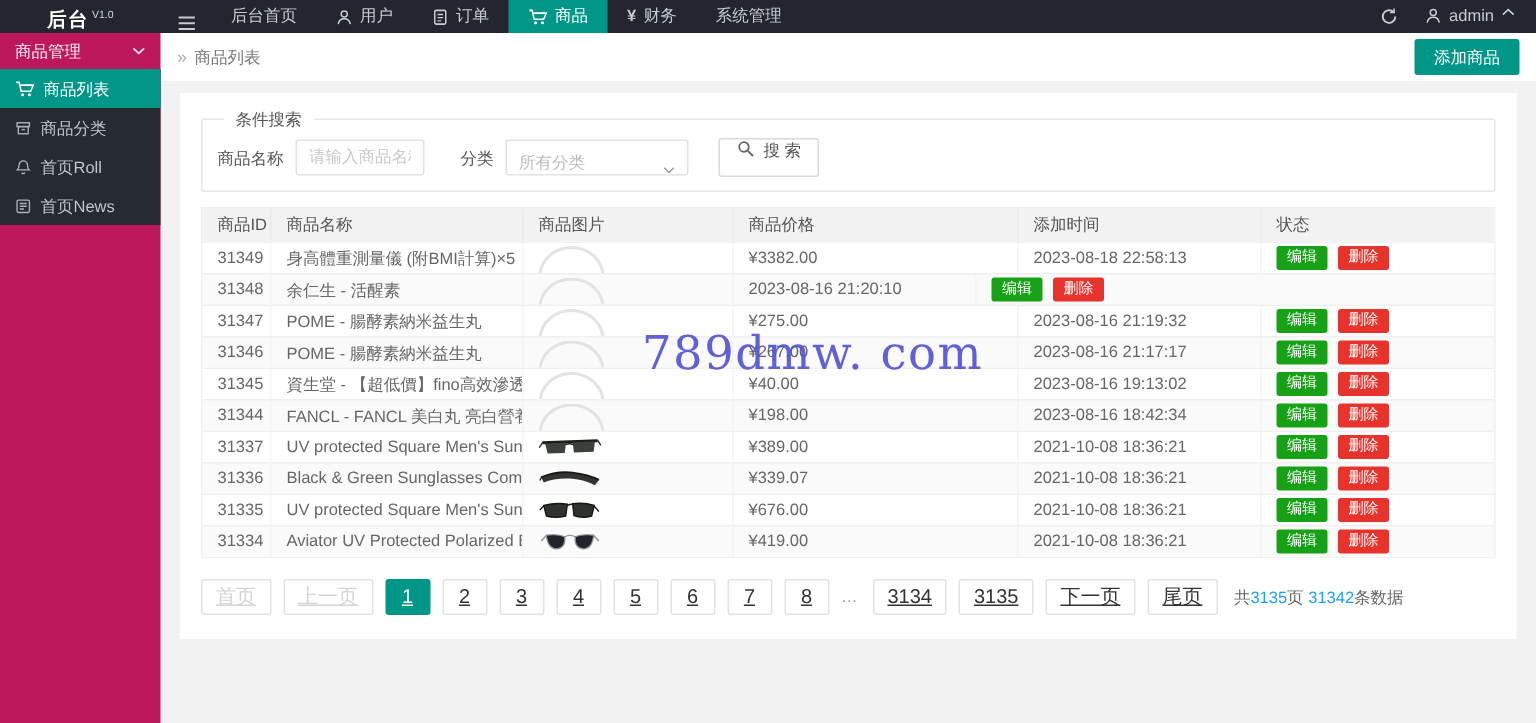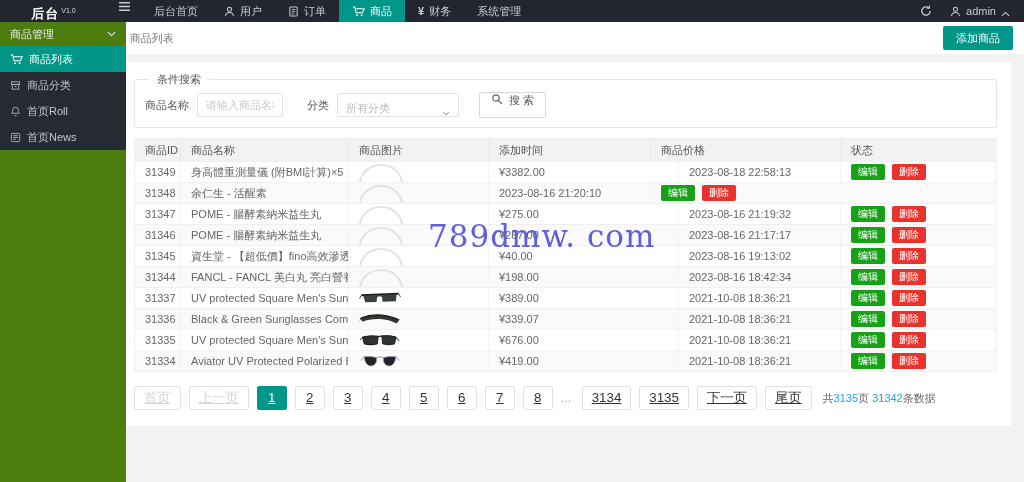--- a/index.html
+++ b/index.html
@@ -8,34 +8,34 @@
     font-family:"Liberation Sans","DejaVu Sans",sans-serif;
     background:#f2f2f2; position:relative; overflow:hidden;
     -webkit-font-smoothing:antialiased;
   }
   svg { display:block; }
 
   
   .topbar { position:absolute; top:0; left:0; right:0; height:22px; background:#23262e; display:flex; align-items:stretch; z-index:20; }
   .logo { width:107px; color:#fff; font-size:13px; font-weight:bold; text-align:center; line-height:22px; letter-spacing:1px; cursor:pointer; }
   .logo sup { font-size:7px; font-weight:normal; color:#cfd3d6; margin-left:2px; letter-spacing:0; }
-  .tb-left { display:flex; align-items:flex-start; }
+  .tb-left { display:flex; align-items:flex-end; }
   .tb-iconbtn { width:34px; display:flex; align-items:center; justify-content:center; cursor:pointer; color:#c8ccd0; }
   #top-menu { display:flex; align-items:stretch; }
   .tb-item { display:flex; align-items:center; gap:5px; padding:0 13px; font-size:11px; color:#c8ccd0; cursor:pointer; line-height:22px; }
   .tb-item .ic { display:flex; align-items:center; color:#c8ccd0; }
   .tb-item.active { background:#009688; color:#fff; }
   .tb-item.active .ic { color:#fff; }
   .yen { font-size:11px; font-weight:bold; }
   .tb-right { margin-left:auto; display:flex; align-items:center; gap:18px; padding-right:14px; color:#c8ccd0; font-size:11px; }
-  .tb-admin { display:flex; align-items:flex-end; gap:5px; cursor:pointer; }
+  .tb-admin { display:flex; align-items:flex-start; gap:5px; cursor:pointer; }
   .tb-refresh { cursor:pointer; display:flex; align-items:center; }
 
   
-  .sidebar { position:absolute; top:22px; left:0; bottom:0; width:126px; background:#4d7c0f; z-index:15; }
+  .sidebar { position:absolute; top:22px; left:0; bottom:0; width:107px; background:#be185d; z-index:15; }
   .side-group { height:24px; display:flex; align-items:center; justify-content:space-between; padding:0 10px; color:#eceef0; font-size:11px; cursor:pointer; }
   .side-items { background:#262a31; }
   .side-item { height:26px; display:flex; align-items:center; gap:6px; padding:0 10px; font-size:11px; color:#c2c6cb; cursor:pointer; }
   .side-item .ic { display:flex; align-items:center; color:#aeb3b9; }
   .side-item.active { background:#009688; color:#fff; }
   .side-item.active .ic { color:#fff; }
 
   
   .main { position:absolute; left:107px; top:22px; right:0; bottom:0; background:#f2f2f2; }
   .crumb-bar { height:33px; background:#fff; display:flex; align-items:center; padding:0 11px; border-bottom:1px solid #f0f0f0; }
@@ -258,22 +258,22 @@
             <span>搜 索</span>
           </button>
         </div>
       </fieldset>
 
       <div class="tbl">
         <div class="thead" id="thead">
             <div class="th col-id">商品ID</div>
             <div class="th col-name">商品名称</div>
             <div class="th col-img">商品图片</div>
+            <div class="th col-price">商品价格</div>
             <div class="th col-time">添加时间</div>
-            <div class="th col-price">商品价格</div>
             <div class="th col-status">状态</div>
           </div>
         <div id="tbody">
             <div class="tr">
     <div class="td col-id">31349</div>
     <div class="td col-name">身高體重測量儀 (附BMI計算)×5</div>
     <div class="td col-img">
                 <div class="img-ph"></div>
               </div>
     <div class="td col-price">¥3382.00</div>

